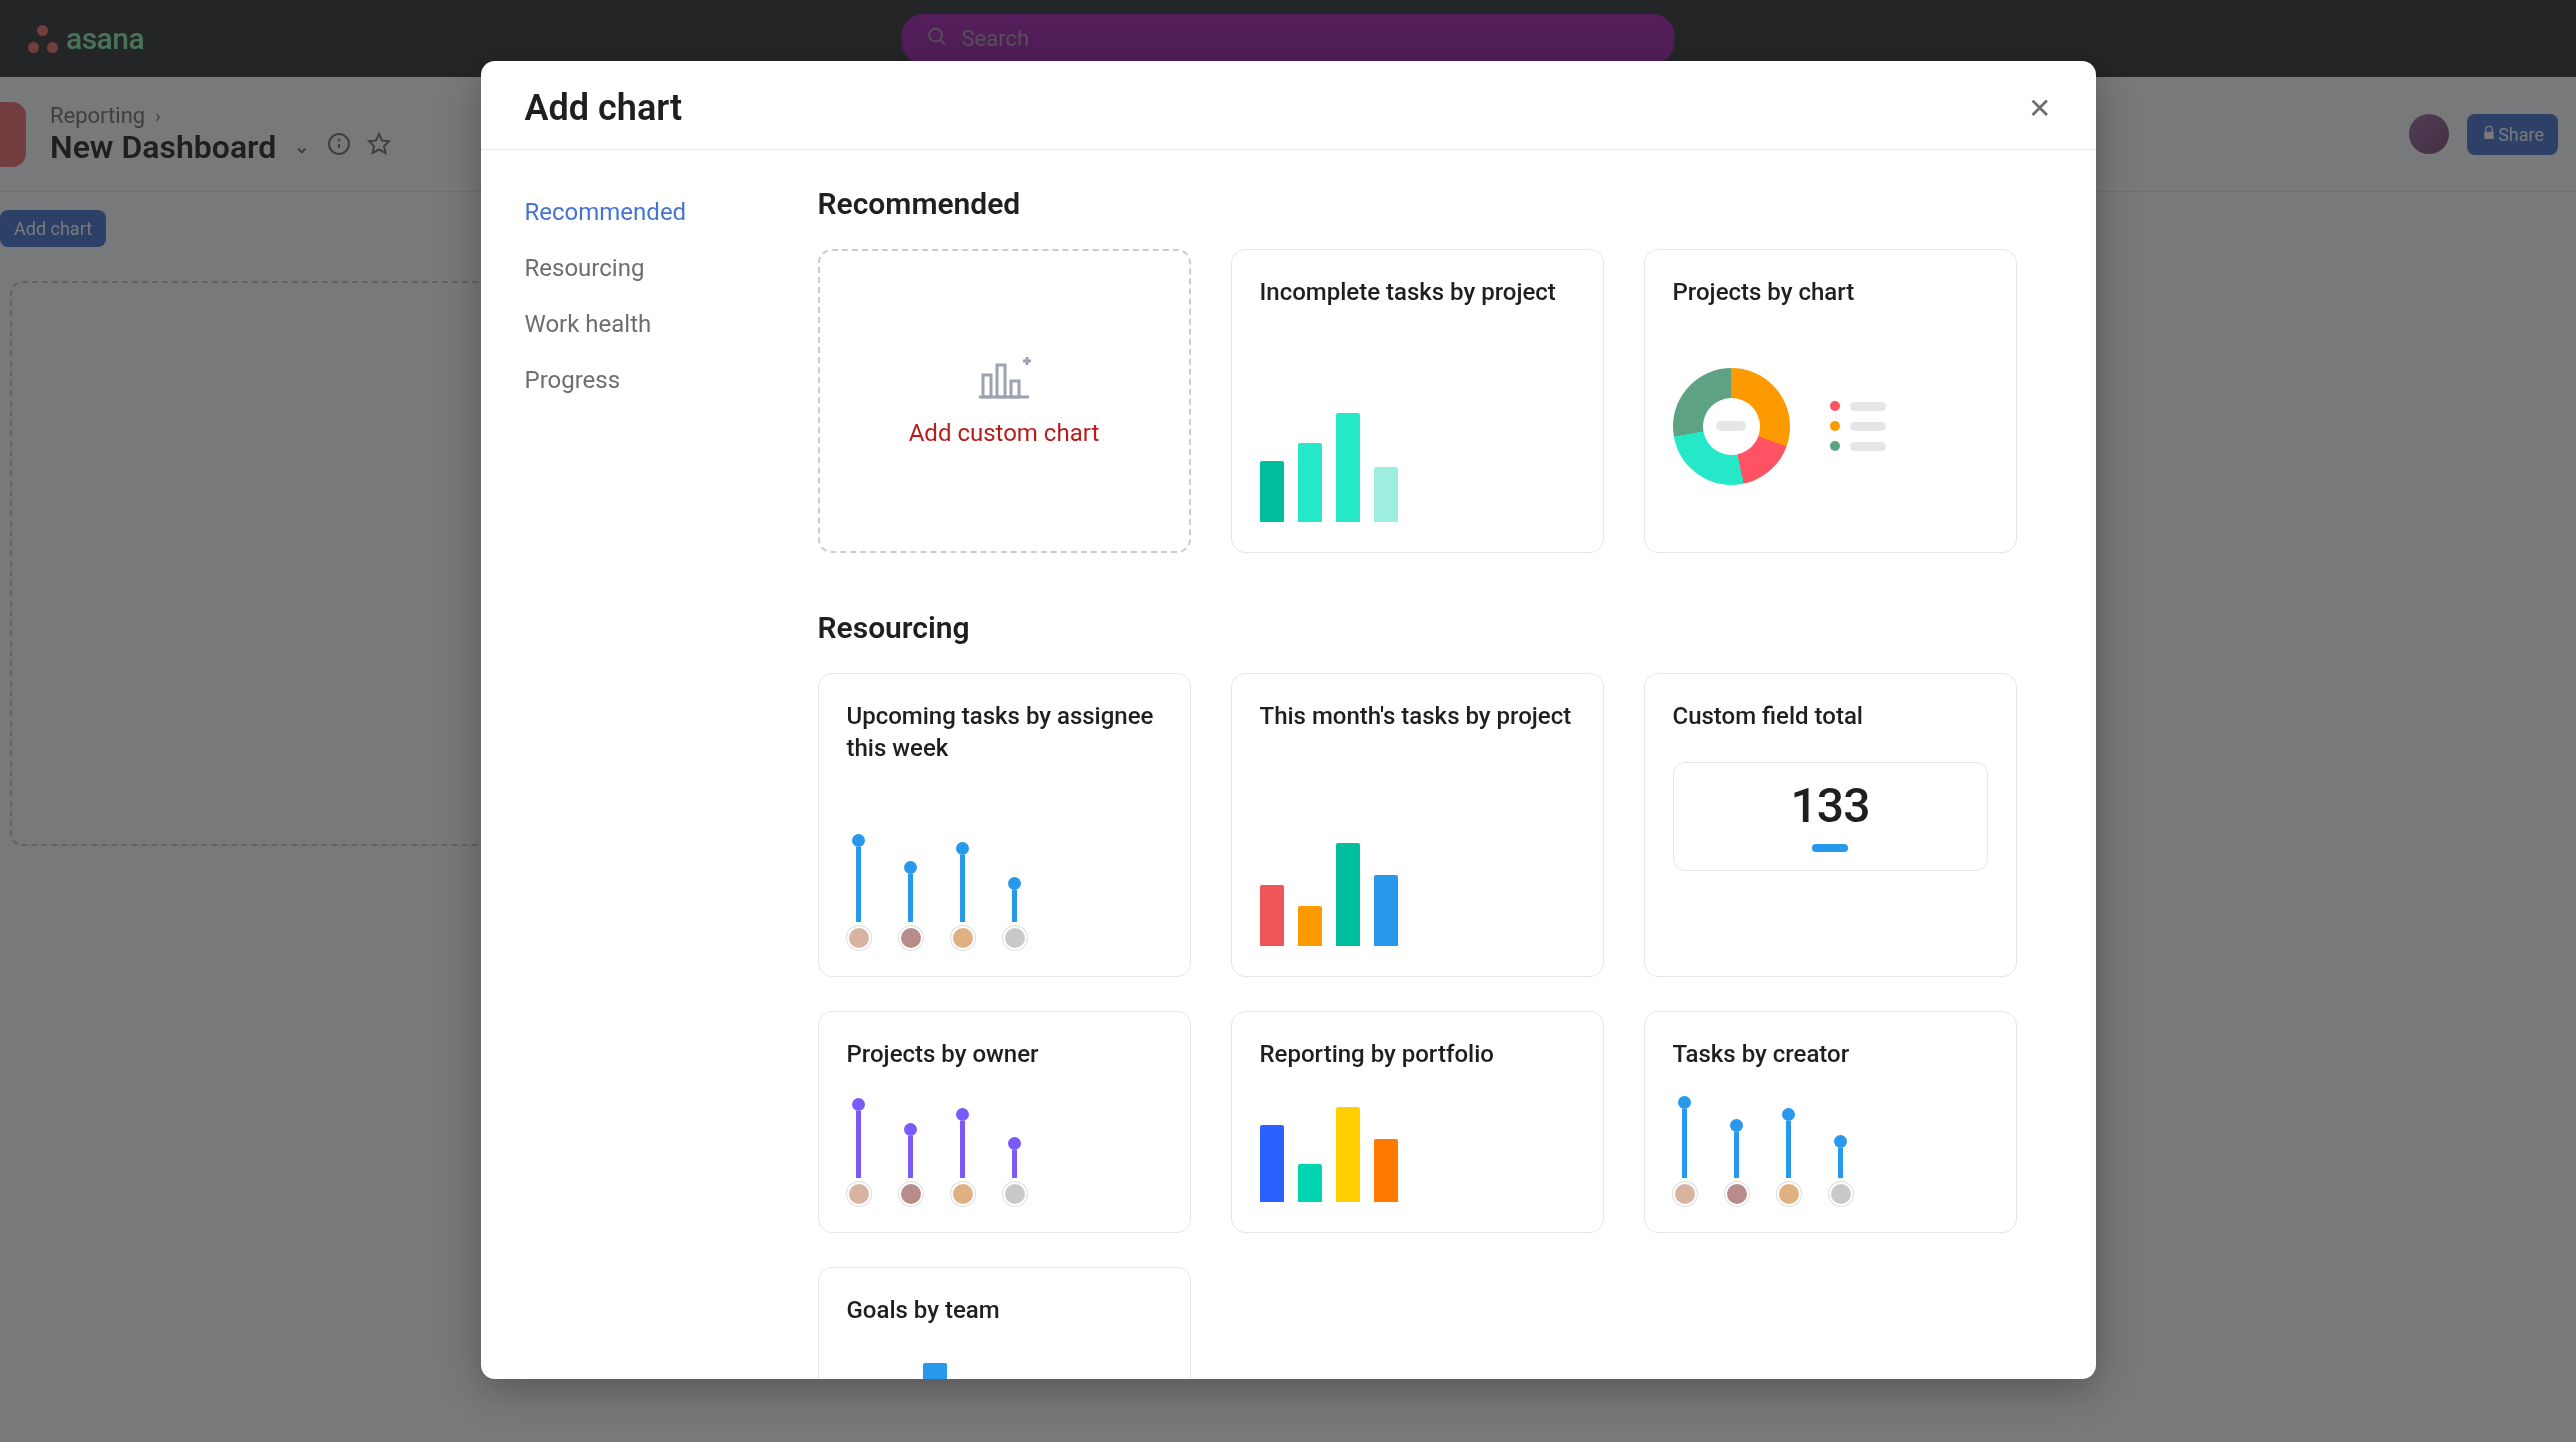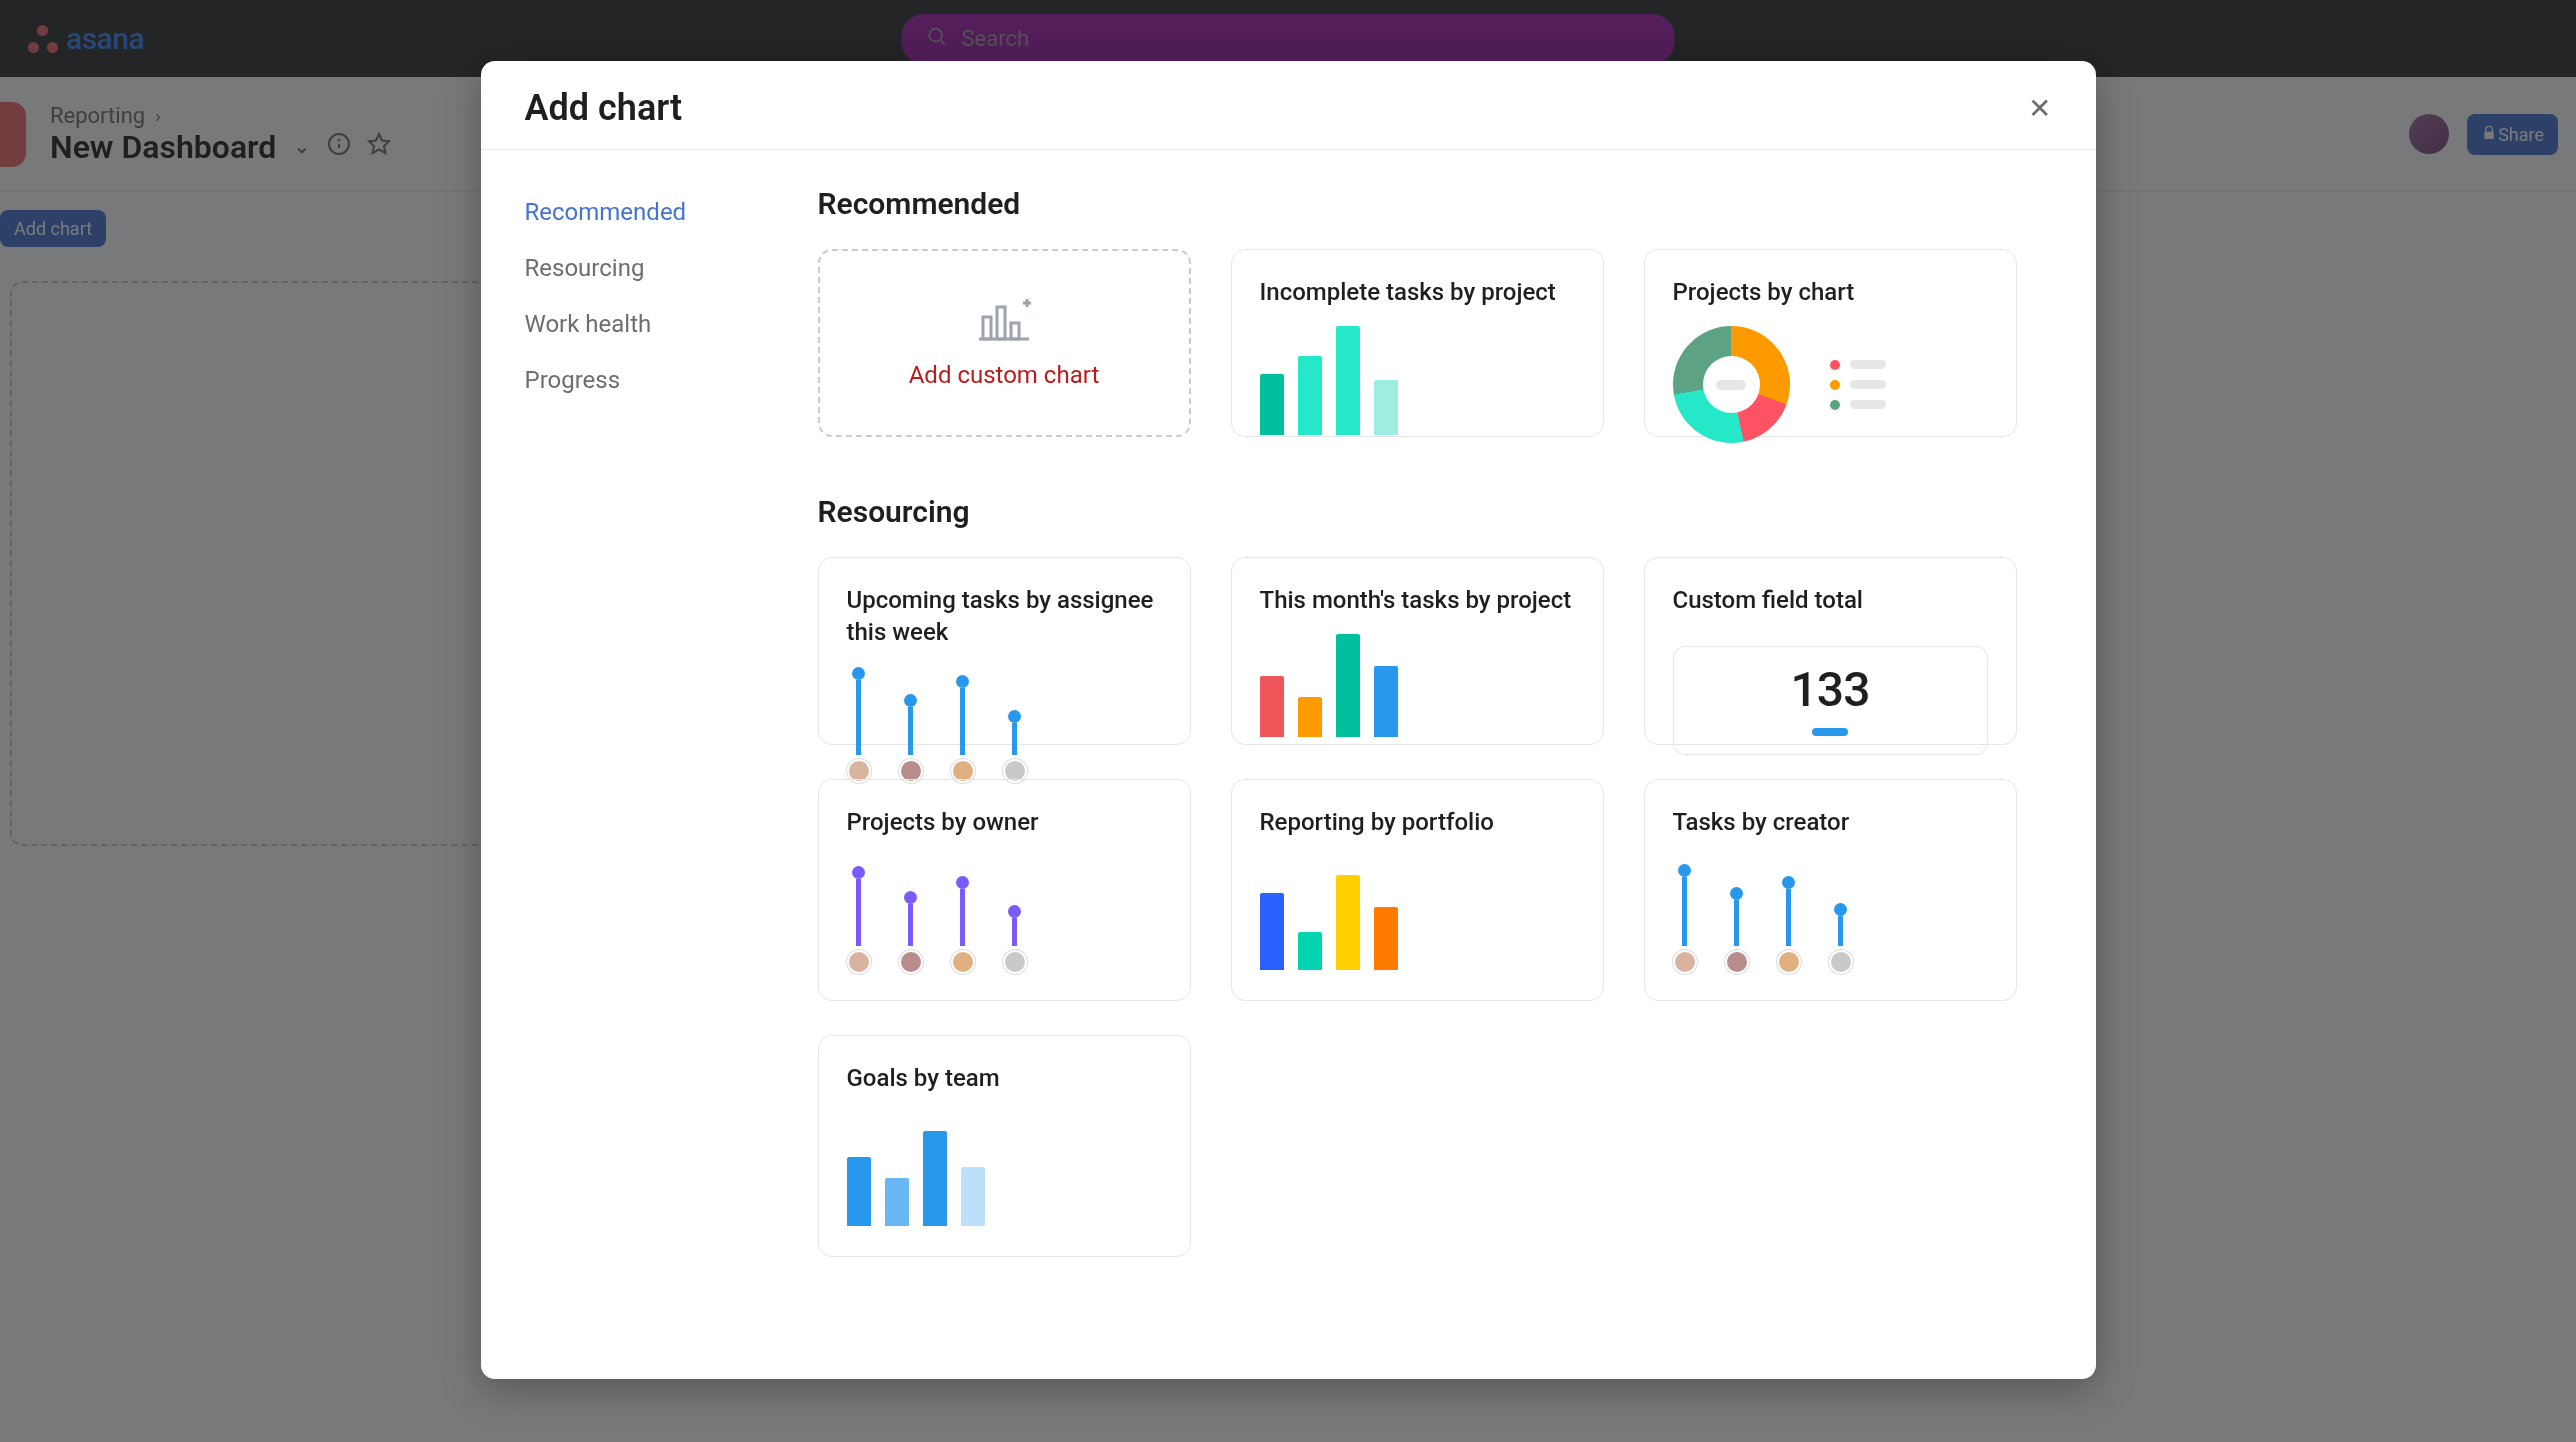--- a/index.html
+++ b/index.html
@@ -5,21 +5,21 @@
   *{box-sizing:border-box;margin:0;padding:0;font-family:-apple-system,BlinkMacSystemFont,"Segoe UI",Roboto,Helvetica,Arial,sans-serif;}
   body{background:#1e1f21;color:#1e1f21;overflow:hidden;width:2576px;height:1443px;transform-origin:0 0;}
   
   .topbar{height:77px;background:#2e2e30;display:flex;align-items:center;padding:0 28px;position:relative;}
   .logo{display:flex;align-items:center;gap:8px;}
   .logo-mark{width:30px;height:28px;position:relative;}
   .logo-mark span{position:absolute;width:11px;height:11px;border-radius:50%;background:#f06a6a;}
   .logo-mark span:nth-child(1){top:0;left:9px;}
   .logo-mark span:nth-child(2){bottom:0;left:0;}
   .logo-mark span:nth-child(3){bottom:0;right:0;}
-  .logo-text{color:#3b82f6;font-size:30px;font-weight:500;letter-spacing:-0.5px;}
+  .logo-text{color:#86efac;font-size:30px;font-weight:500;letter-spacing:-0.5px;}
   .search-wrap{position:absolute;left:50%;transform:translateX(-50%);width:773px;height:50px;background:#a21caf;border-radius:22px;display:flex;align-items:center;padding:0 24px;gap:14px;}
   .search-icon{color:#a2a0a2;font-size:22px;}
   .search-input{background:transparent;border:none;outline:none;color:#cfcfcf;font-size:22px;flex:1;}
   .search-input::placeholder{color:#a2a0a2;}
   
   .header{height:115px;background:#fff;display:flex;align-items:center;padding-left:0;position:relative;border-bottom:1px solid #edeae9;}
   .proj-chip{width:26px;height:65px;background:#f06a6a;border-radius:0 14px 14px 0;margin-right:24px;}
   .breadcrumb{font-size:22px;color:#6d6e6f;display:flex;align-items:center;gap:10px;}
   .bc-caret{color:#6d6e6f;font-size:18px;}
   .dash-title{font-size:32px;font-weight:600;display:flex;align-items:center;gap:18px;margin-top:0;}
@@ -39,21 +39,21 @@
   .modal-title{font-size:36px;font-weight:600;}
   .close-x{font-size:28px;color:#6d6e6f;cursor:pointer;background:none;border:none;}
   .modal-body{flex:1;display:flex;overflow:hidden;border-top:1px solid #edeae9;}
   .modal-sidebar{width:327px;padding:34px 0 0 44px;}
   .side-item{font-size:24px;padding:14px 0;color:#6d6e6f;cursor:pointer;}
   .side-item.active{color:#4573d2;}
   .modal-content{flex:1;overflow-y:auto;padding:28px 48px 40px 10px;}
   .section-title{font-size:30px;font-weight:600;margin-bottom:28px;margin-top:8px;}
   .section-title.later{margin-top:57px;}
   .card-grid{display:grid;grid-template-columns:repeat(3,373px);gap:34px 40px;}
-  .card{border:1px solid #e8e6e4;border-radius:14px;height:188px;padding:26px 28px;cursor:pointer;display:flex;flex-direction:column;}
+  .card{border:1px solid #e8e6e4;border-radius:14px;height:304px;padding:26px 28px;cursor:pointer;display:flex;flex-direction:column;}
   .card.short{height:222px;}
   .card.dashed{border:2px dashed #cfcbca;align-items:center;justify-content:center;color:#6d6e6f;gap:16px;}
   .card-title{font-size:24px;font-weight:500;line-height:1.35;margin-bottom:18px;}
   .card-vis{flex:1;display:flex;align-items:flex-end;gap:14px;padding-bottom:4px;}
   
   .bar{width:24px;border-radius:2px 2px 0 0;}
   
   .lolli-row{flex:1;display:flex;align-items:flex-end;gap:28px;padding-bottom:0;}
   .lolli{display:flex;flex-direction:column;align-items:center;}
   .lolli .dot{width:13px;height:13px;border-radius:50%;}

